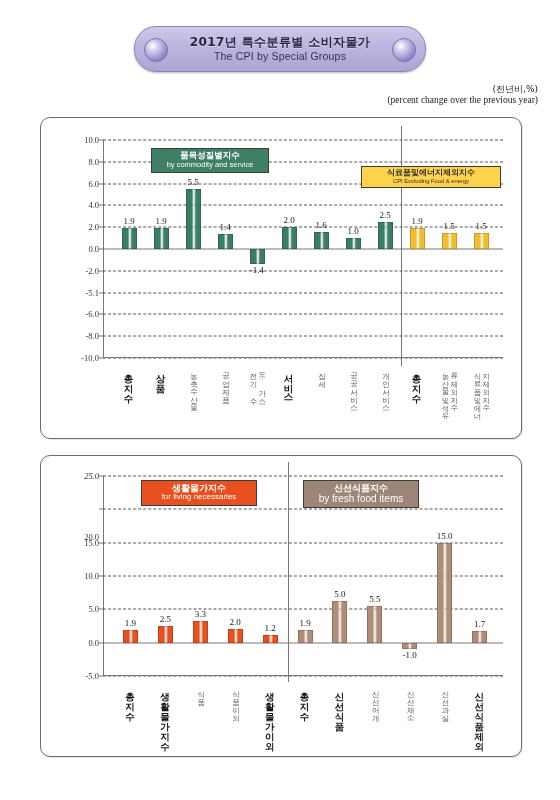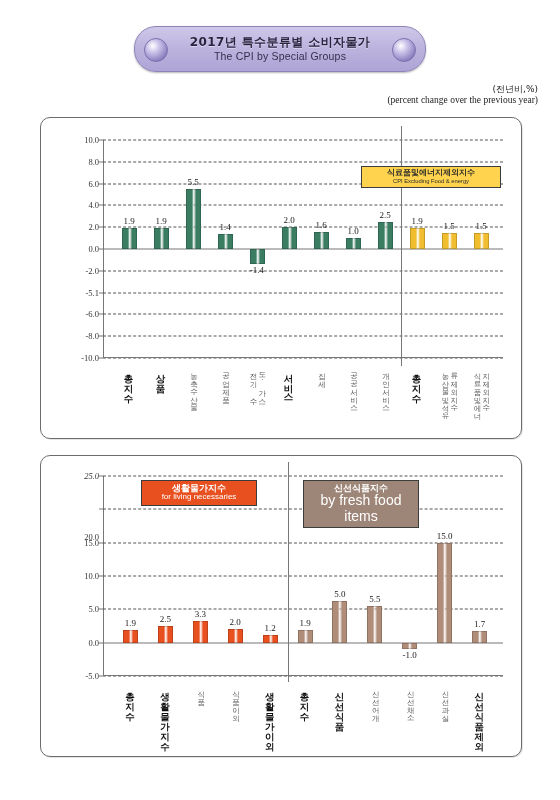--- a/index.html
+++ b/index.html
@@ -236,20 +236,24 @@
         <span class="xcol">총지수</span>
       </div>
       <div class="xlab faint" style="left: 346px; top: 227px;">
         <span class="xcol">농산물및석유</span>
         <span class="xcol">류제외지수</span>
       </div>
       <div class="xlab faint" style="left: 378px; top: 227px;">
         <span class="xcol">식료품및에너</span>
         <span class="xcol">지제외지수</span>
       </div>
+      <div class="chip" style="left: 48px; top: 8px; width: 118px; background: rgb(63, 127, 102); color: rgb(255, 255, 255);">
+        <div class="ko" style="font-size: 8.5px;">품목성질별지수</div>
+        <div class="en" style="font-size: 7.5px;">by commodity and service</div>
+      </div>
       <div class="chip" style="left: 258px; top: 26px; width: 140px; background: rgb(255, 211, 77); color: rgb(42, 42, 42);">
         <div class="ko" style="font-size: 8px;">식료품및에너지제외지수</div>
         <div class="en" style="font-size: 5.8px;">CPI Excluding Food &amp; energy</div>
       </div>
     </div>
 </div>
 
 <div class="panel" id="panel-2">
   <div class="plot" id="plot-2" style="left: 62px; top: 20px; width: 400px; height: 200px;">
       <div class="y-axis"></div>
@@ -330,16 +334,16 @@
       </div>
       <div class="xlab strong" style="left: 376.545px; top: 209px;">
         <span class="xcol">신선식품제외</span>
       </div>
       <div class="chip" style="left: 38px; top: 4px; width: 116px; background: rgb(232, 80, 31); color: rgb(255, 255, 255);">
         <div class="ko" style="font-size: 9px;">생활물가지수</div>
         <div class="en" style="font-size: 8px;">for living necessaries</div>
       </div>
       <div class="chip" style="left: 200px; top: 4px; width: 116px; background: rgb(157, 133, 120); color: rgb(255, 255, 255);">
         <div class="ko" style="font-size: 9px;">신선식품지수</div>
-        <div class="en" style="font-size: 14px;">by fresh food items</div>
+        <div class="en" style="font-size: 10px;">by fresh food items</div>
       </div>
     </div>
 </div>
 
 </body></html>

